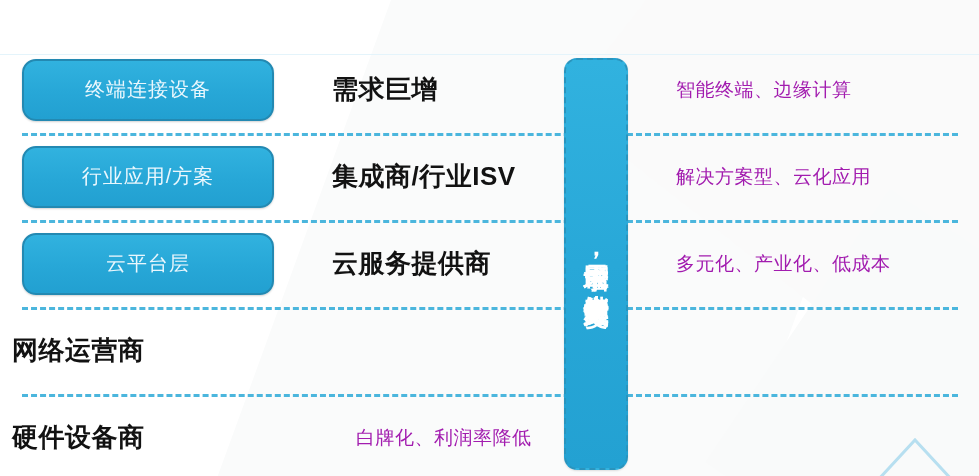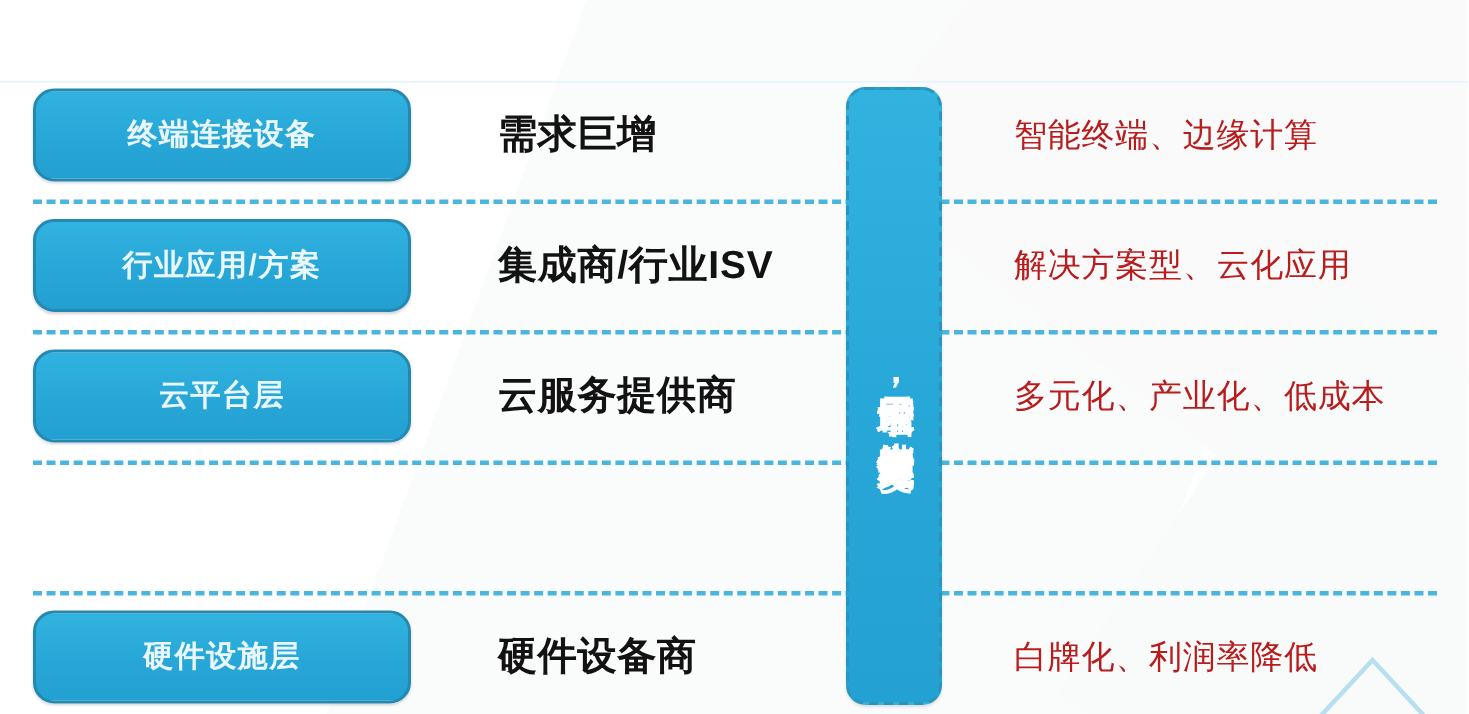--- a/index.html
+++ b/index.html
@@ -106,21 +106,20 @@
     width: 252px;
     height: 62px;
     border-radius: 14px;
     background: linear-gradient(180deg, #31b2df 0%, #27a7d7 55%, #22a0d1 100%);
     border: 2px solid #2389b2;
     box-shadow: 0 1px 2px rgba(0,0,0,0.18);
     display: flex;
     align-items: center;
     justify-content: center;
     box-sizing: border-box;
-    font-weight: bold;
   }
   .pill-label {
     color: #eaf7fd;
     font-size: 20px;
     letter-spacing: 1px;
     white-space: nowrap;
   }
 
   
   .col-role {
@@ -147,22 +146,22 @@
 
   
   .col-desc {
     flex: 1 1 auto;
     display: flex;
     align-items: center;
     padding-left: 24px;
     box-sizing: border-box;
   }
   .desc-label {
-    color: #b91c1c;
-    font-size: 22px;
+    color: #a21caf;
+    font-size: 19px;
     letter-spacing: 0.5px;
     white-space: nowrap;
     font-family: Liberation Mono, monospace;
   }
 
   
   .banner {
     position: absolute;
     left: 564px;
     top: 58px;
@@ -250,29 +249,27 @@
       <div class="col-role">
         <span class="role-label">云服务提供商</span>
       </div>
       <div class="col-gap"></div>
       <div class="col-desc">
         <span class="desc-label">多元化、产业化、低成本</span>
       </div>
     </div>
 
     <div class="row" style="top:307px;">
+      <div class="col-role">
+        <span class="role-label">网络运营商</span>
+      </div>
       <div class="col-gap"></div>
     </div>
 
     <div class="row" style="top:394px;">
-      <div class="col-pill">
-        <div class="pill">
-          <span class="pill-label">硬件设施层</span>
-        </div>
-      </div>
       <div class="col-role">
         <span class="role-label">硬件设备商</span>
       </div>
       <div class="col-gap"></div>
       <div class="col-desc">
         <span class="desc-label">白牌化、利润率降低</span>
       </div>
     </div>
 
   </div>

